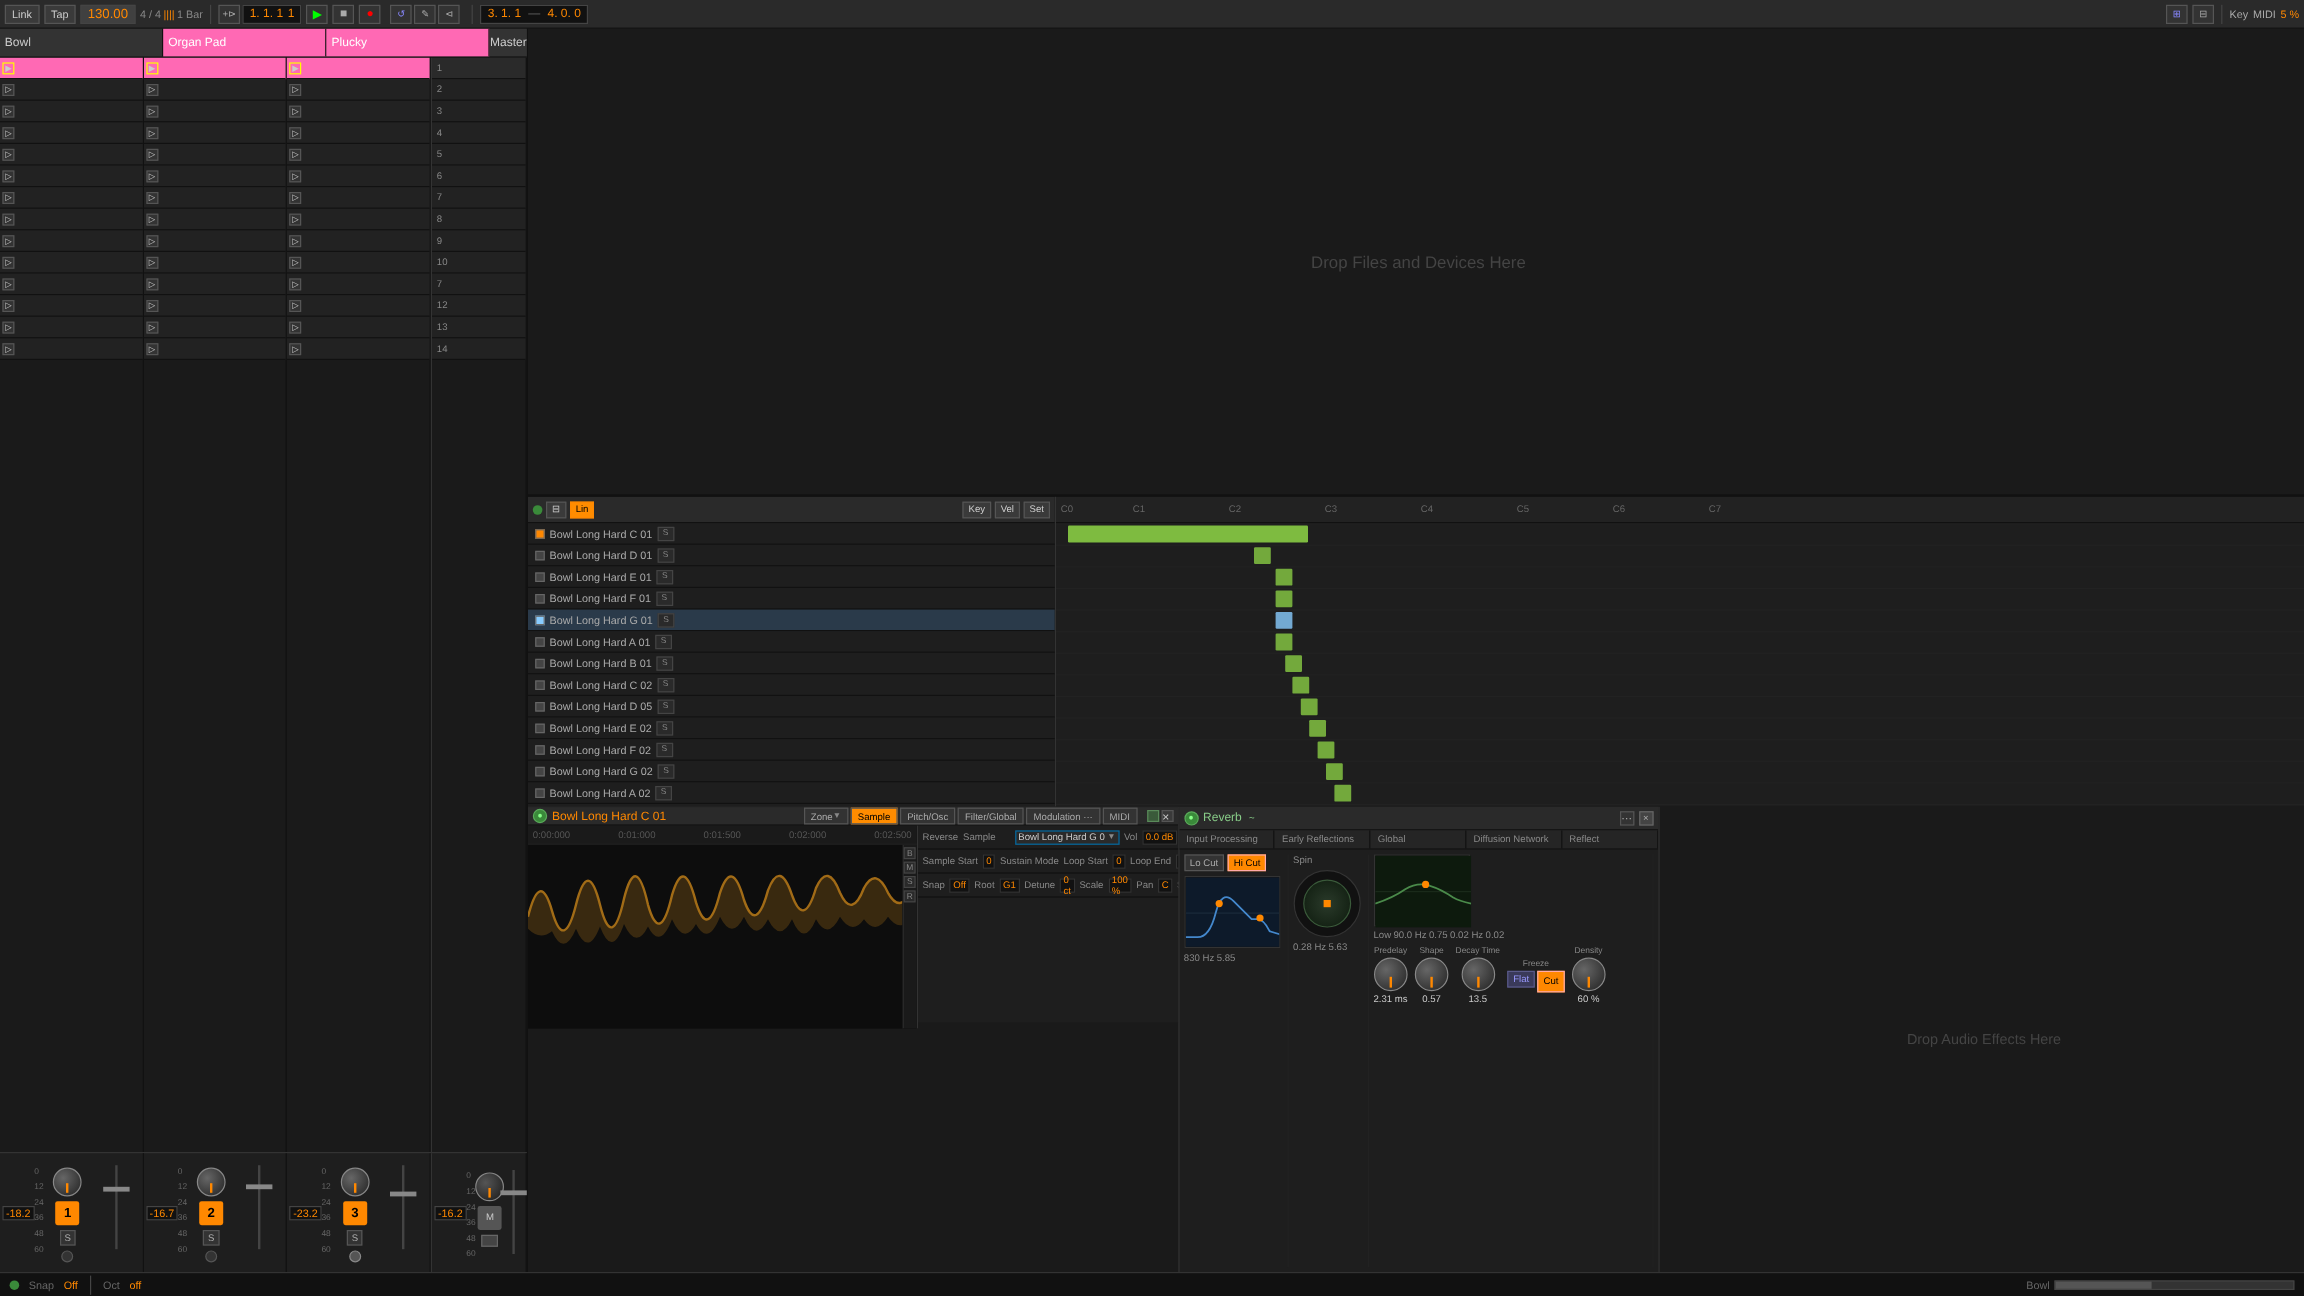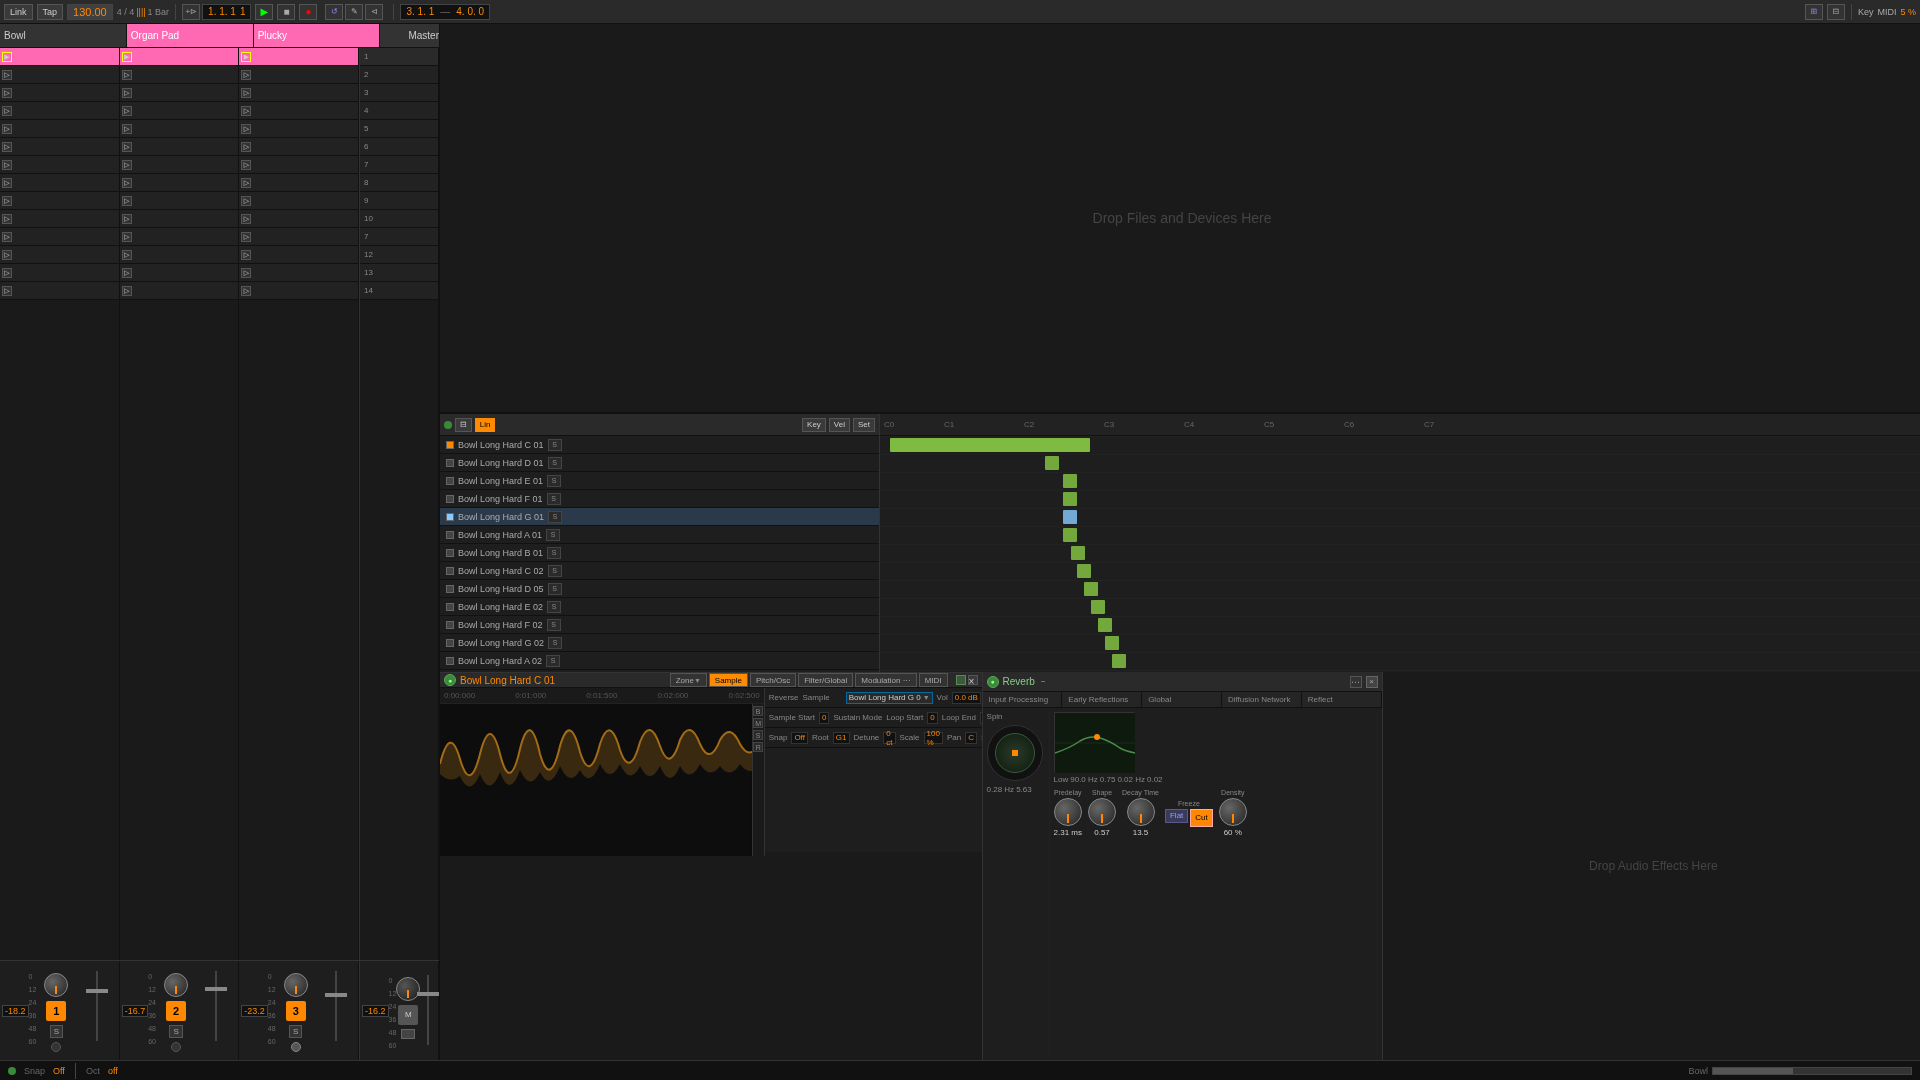--- a/index.html
+++ b/index.html
@@ -461,21 +461,20 @@
     }
     .master-header {
       height: 24px;
       background: #333;
       display: flex;
       align-items: center;
       justify-content: center;
       font-size: 10px;
       color: #ccc;
       border-bottom: 1px solid #111;
-      padding-left: 28px;
     }
 
     
     .waveform-ruler {
       height: 16px;
       background: #1a1a1a;
       border-bottom: 1px solid #222;
       display: flex;
       align-items: center;
       padding: 0 4px;
@@ -1222,20 +1221,43 @@
         <div class="reverb-section-headers">
           <div class="reverb-section-label">Input Processing</div>
           <div class="reverb-section-label">Early Reflections</div>
           <div class="reverb-section-label">Global</div>
           <div class="reverb-section-label">Diffusion Network</div>
           <div class="reverb-section-label">Reflect</div>
         </div>
 
         <div style="display:flex;flex:1;padding:4px;gap:4px;overflow:hidden;">
 
+          <div style="display:flex;flex-direction:column;gap:4px;border-right:1px solid #222;padding-right:6px;">
+            <div style="display:flex;gap:3px;align-items:center;">
+              <button class="lo-cut-btn">Lo Cut</button>
+              <button class="hi-cut-btn">Hi Cut</button>
+            </div>
+
+            <div class="filter-display">
+              <svg width="80" height="60" xmlns="http://www.w3.org/2000/svg">
+                <rect width="80" height="60" fill="#0d1a2a"></rect>
+
+                <line x1="0" y1="30" x2="80" y2="30" stroke="#1a2a3a" stroke-width="1"></line>
+
+                <path d="M 0 50 L 10 50 Q 20 50 25 30 Q 30 10 40 20 Q 50 30 55 35 L 60 35 Q 65 35 70 45 L 80 48" fill="none" stroke="#4488cc" stroke-width="1.5"></path>
+
+                <circle cx="28" cy="22" r="3" fill="#f80"></circle>
+                <circle cx="62" cy="34" r="3" fill="#f80"></circle>
+              </svg>
+            </div>
+            <div style="display:flex;gap:2px;font-size:8px;color:#888;">
+              <span>830 Hz</span>
+              <span>5.85</span>
+            </div>
+          </div>
 
           <div style="display:flex;flex-direction:column;gap:4px;border-right:1px solid #222;padding-right:6px;">
             <span style="font-size:8px;color:#888;">Spin</span>
 
             <div style="width:56px;height:56px;background:#111;border:1px solid #333;border-radius:50%;position:relative;display:flex;align-items:center;justify-content:center;">
               <div style="width:40px;height:40px;background:radial-gradient(circle,#2a3a2a,#0d1a0d);border-radius:50%;border:1px solid #3a5a3a;display:flex;align-items:center;justify-content:center;">
                 <div style="width:6px;height:6px;background:#f80;border-radius:50;"></div>
               </div>
             </div>
             <div style="display:flex;gap:2px;font-size:8px;color:#888;">

